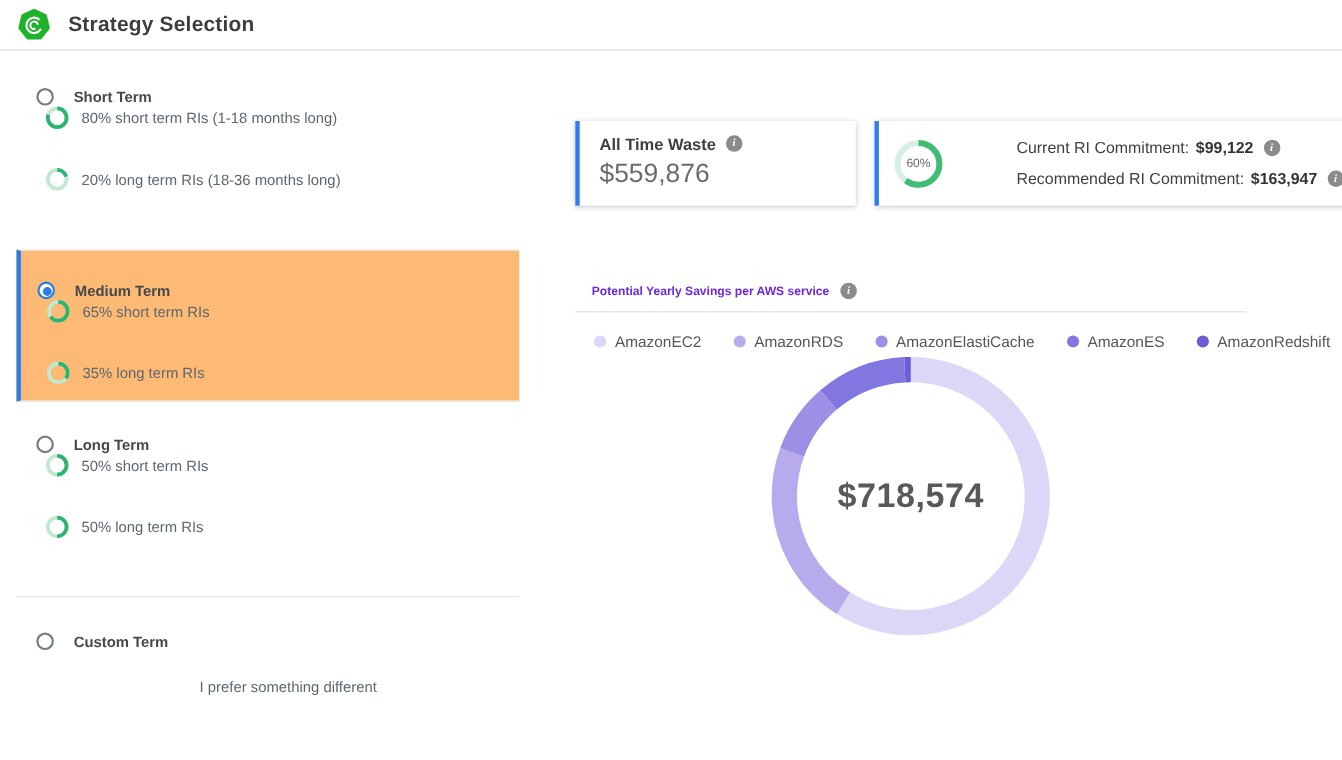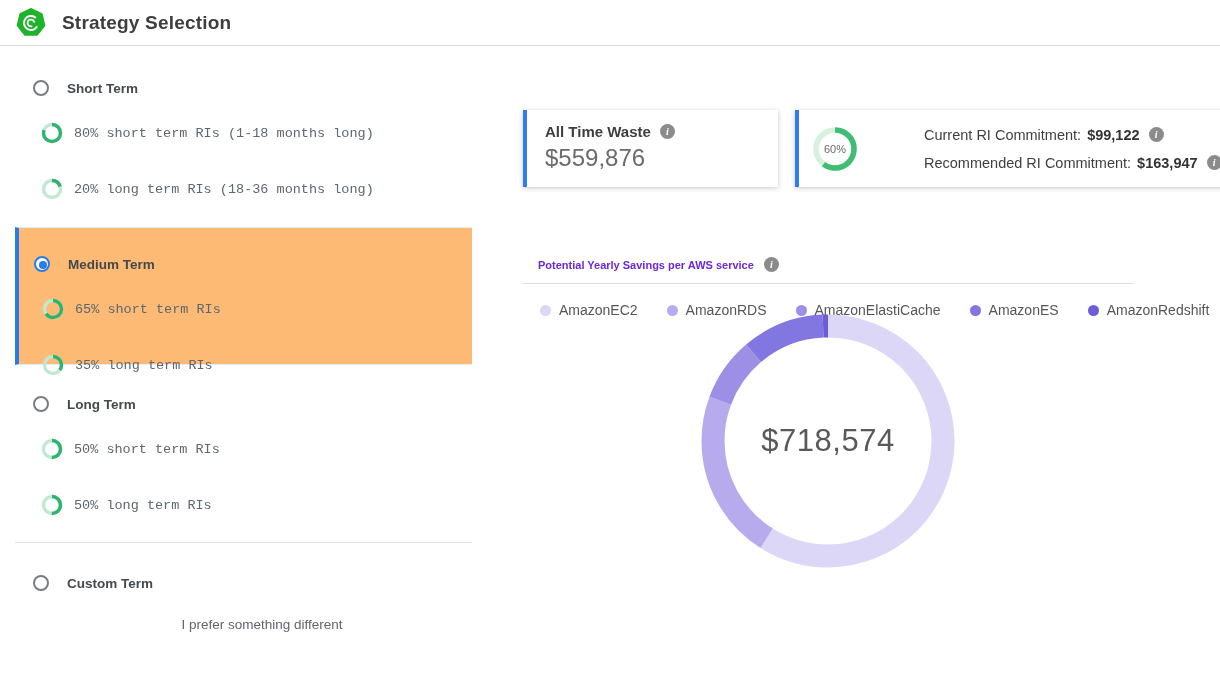--- a/index.html
+++ b/index.html
@@ -25,39 +25,39 @@
   .sec-custom { height:108px; padding:32px 0 0 18px; }
 
   .sec-head { display:flex; align-items:center; cursor:pointer;text-align:right; }
   .radio { width:16px; height:16px; border:2px solid #757d85; border-radius:50%;
            margin-right:18px; position:relative; background:#fff; flex:0 0 auto; }
   .sec.selected .radio { border-color:#2b7ce9; }
   .sec.selected .radio::after { content:""; position:absolute; left:3px; top:3px;
            width:8px; height:8px; border-radius:50%; background:#2b7ce9; }
   .sec-label { font-size:13.5px; font-weight:bold; color:#45494d; }
 
-  .sec-items { margin-top:26px; margin-left:8px;font-family:Liberation Mono, monospace; }
+  .sec-items { margin-left:8px; }
   .sec-item { display:flex; align-items:center; height:22px; margin-bottom:34px; }
   .ring { width:22px; height:22px; margin-right:11px; flex:0 0 auto; }
   .ring .track { fill:none; stroke:#c1e8d2; stroke-width:3.4; }
   .ring .val   { fill:none; stroke:#2db46f; stroke-width:3.4; }
   .item-label { font-size:13.5px; color:#5d6770; }
   .custom-desc { margin-top:26px; margin-left:19px; font-size:13.5px; color:#5d6770;text-align:center; }
 
   
   .info-icon { display:inline-flex; align-items:center; justify-content:center;
                width:15px; height:15px; border-radius:50%; background:#8b8b8b;
                color:#fff; font-size:10px; font-weight:bold; font-style:italic;
                font-family:"Liberation Serif", serif; flex:0 0 auto; cursor:pointer; }
 
   
   .card { position:absolute; top:110px; height:77px; background:#fff;
           border-left:4px solid #2e7cf0; box-shadow:0 1px 5px rgba(0,0,0,.22); }
   #card-waste { left:523px; width:255px; padding:13px 0 0 18px; }
-  .card-label-row { display:flex; align-items:center; gap:9px; }
+  .card-label-row { display:flex; align-items:flex-start; gap:9px; }
   .card-label { font-size:15px; font-weight:bold; color:#3e3e3e; }
   .card-value { margin-top:4px; font-size:24px; color:#6b6b6b; }
 
   #card-commitment { left:795px; width:431px; display:flex; align-items:center; padding-left:11px; }
   #gauge-wrap { position:relative; width:50px; height:50px; flex:0 0 auto; }
   #gauge-wrap .track { fill:none; stroke:#d8f0e1; stroke-width:5.5; }
   #gauge-wrap .val   { fill:none; stroke:#3fbd72; stroke-width:5.5; }
   #gauge-label { position:absolute; left:0; top:0; width:50px; height:50px;
                  display:flex; align-items:center; justify-content:center;
                  font-size:11px; color:#6a6a6a; }
@@ -68,21 +68,21 @@
 
   
   #chart-title-row { position:absolute; left:538px; top:257px; display:flex; align-items:center; gap:10px; }
   #chart-title { font-size:11px; font-weight:bold; color:#6d28d9; }
   #chart-divider { position:absolute; left:523px; top:283px; width:610px; height:1px; background:#dcdcdc; }
   #chart-legend { position:absolute; left:540px; top:302px; display:flex; align-items:center; gap:29px; }
   .legend-item { display:flex; align-items:center; gap:8px; cursor:pointer; }
   .legend-dot { width:11px; height:11px; border-radius:50%; flex:0 0 auto; }
   .legend-label { font-size:14px; color:#565656; }
 
-  #donut-wrap { position:absolute; left:698px; top:311px; width:260px; height:260px; }
+  #donut-wrap { position:absolute; left:698px; top:321px; width:260px; height:260px;font-weight:bold; }
   #donut-center { position:absolute; left:0; top:0; width:260px; height:260px;
                   display:flex; align-items:center; justify-content:center;
                   font-size:31px; color:#58595b; letter-spacing:.5px; }
 </style>
 </head>
 <body>
 
 <div id="canvas">
 
   <div id="header">

